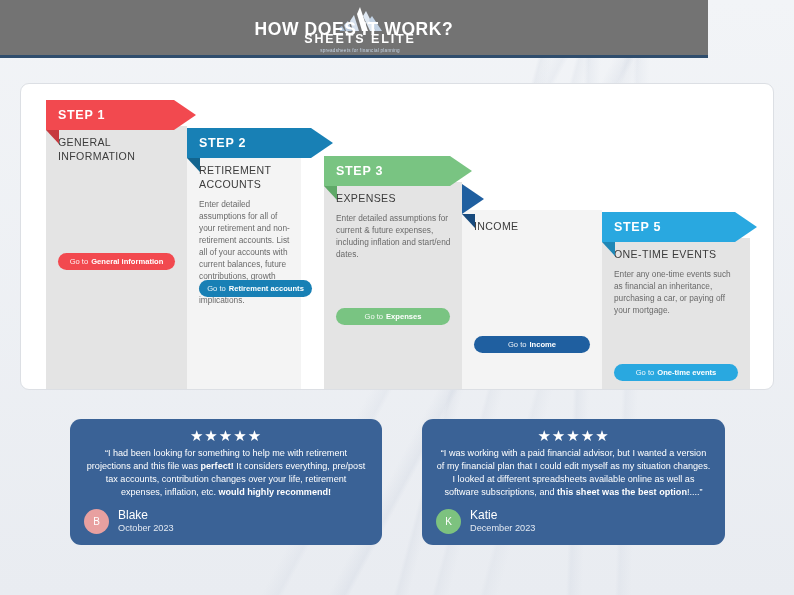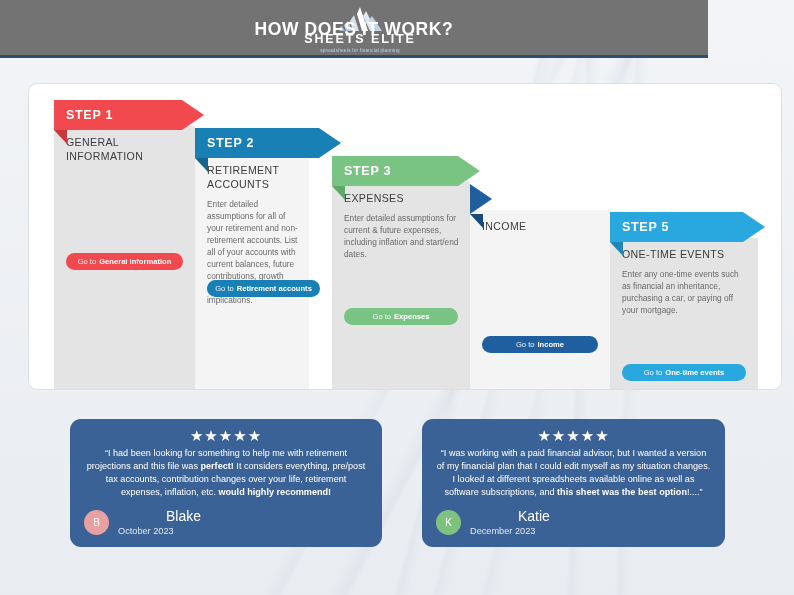--- a/index.html
+++ b/index.html
@@ -80,21 +80,21 @@
     text-align: center;
     color: #ffffff;
     font-size: 17.5px;
     font-weight: bold;
     letter-spacing: 0.6px;
   }
 
   
   #steps-panel {
     position: absolute;
-    left: 28px; top: 83px;
+    left: 20px; top: 83px;
     width: 754px; height: 307px;
     background: #ffffff;
     border: 1px solid #dcdfe4;
     border-radius: 9px;
     overflow: hidden;
     z-index: 3;
   }
 
   .step-col {
     position: absolute;
@@ -217,21 +217,21 @@
     width: 25px; height: 25px;
     border-radius: 50%;
     display: flex;
     align-items: center;
     justify-content: center;
     color: #ffffff;
     font-size: 10px;
     margin-right: 9px;
     flex: 0 0 auto;
   }
-  .author-name { color: #ffffff; font-size: 14px; line-height: 1.28; margin-left: 48px; }
+  .author-name { color: #ffffff; font-size: 12px; line-height: 1.28; }
   .author-date { color: #e2e8f1; font-size: 9.2px; line-height: 1.28; }
 </style>
 </head>
 <body>
 
 <div id="bg-texture"></div>
 
 <div id="header">
   <div class="logo-block">
     <svg class="logo-mark" viewBox="0 0 56 26">

